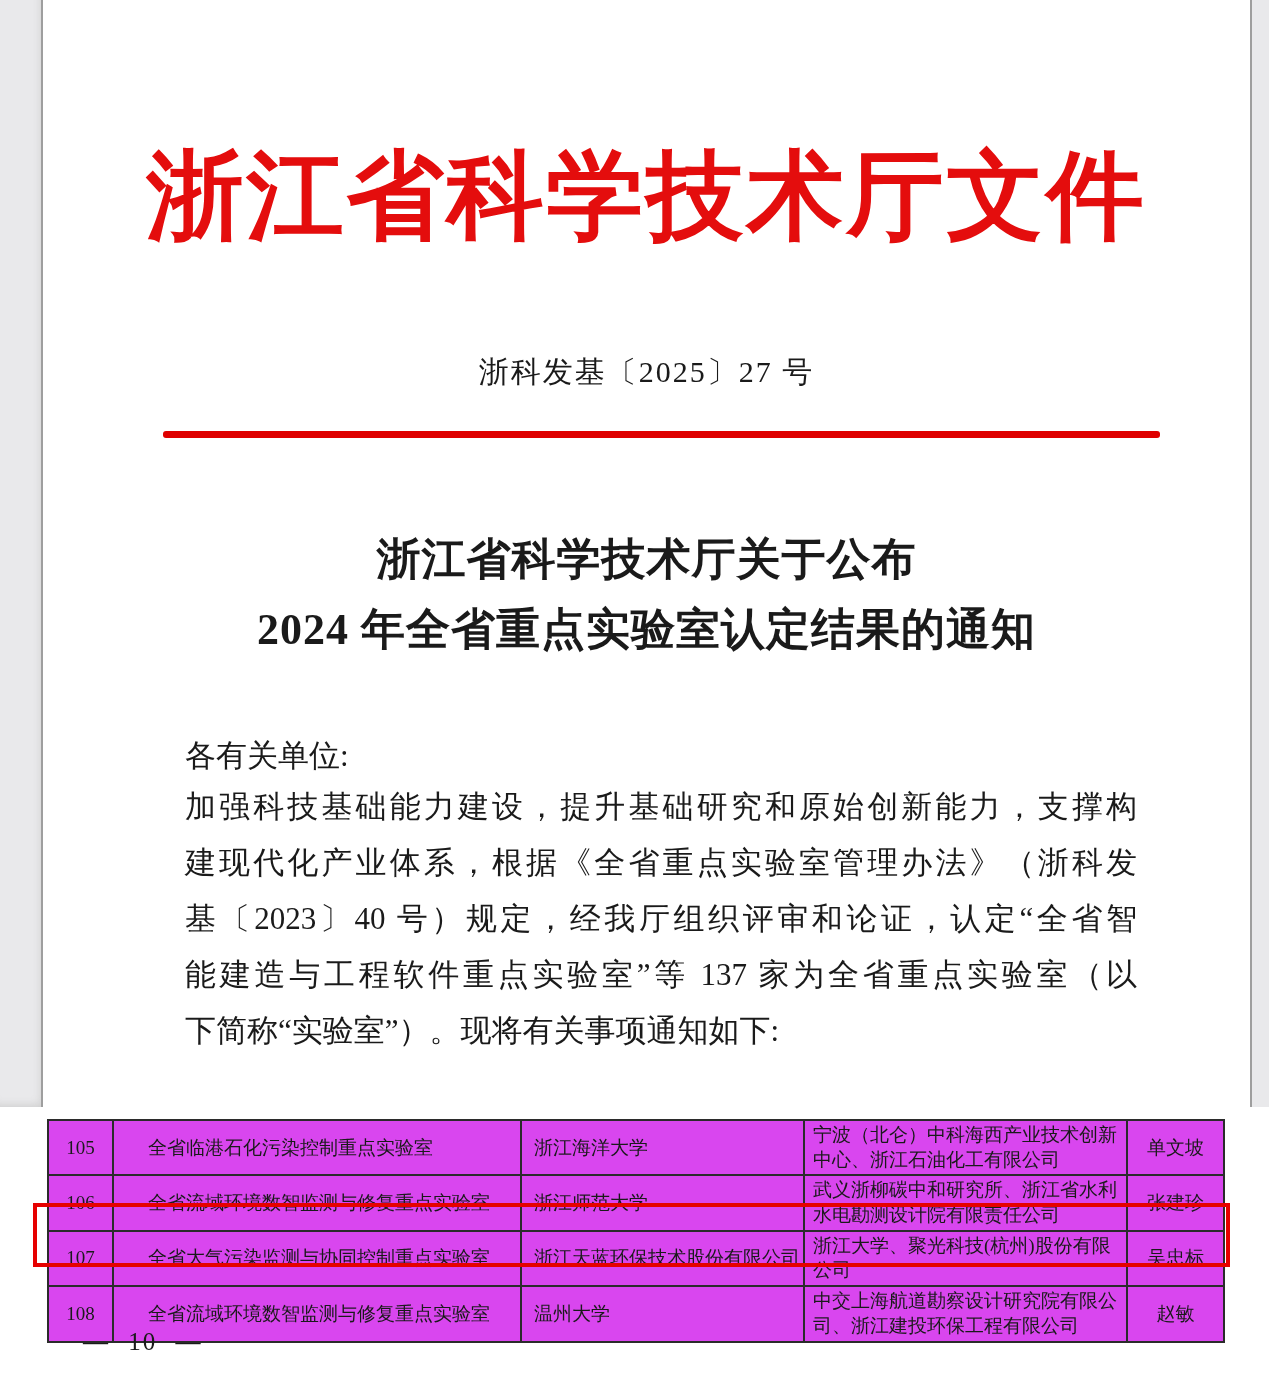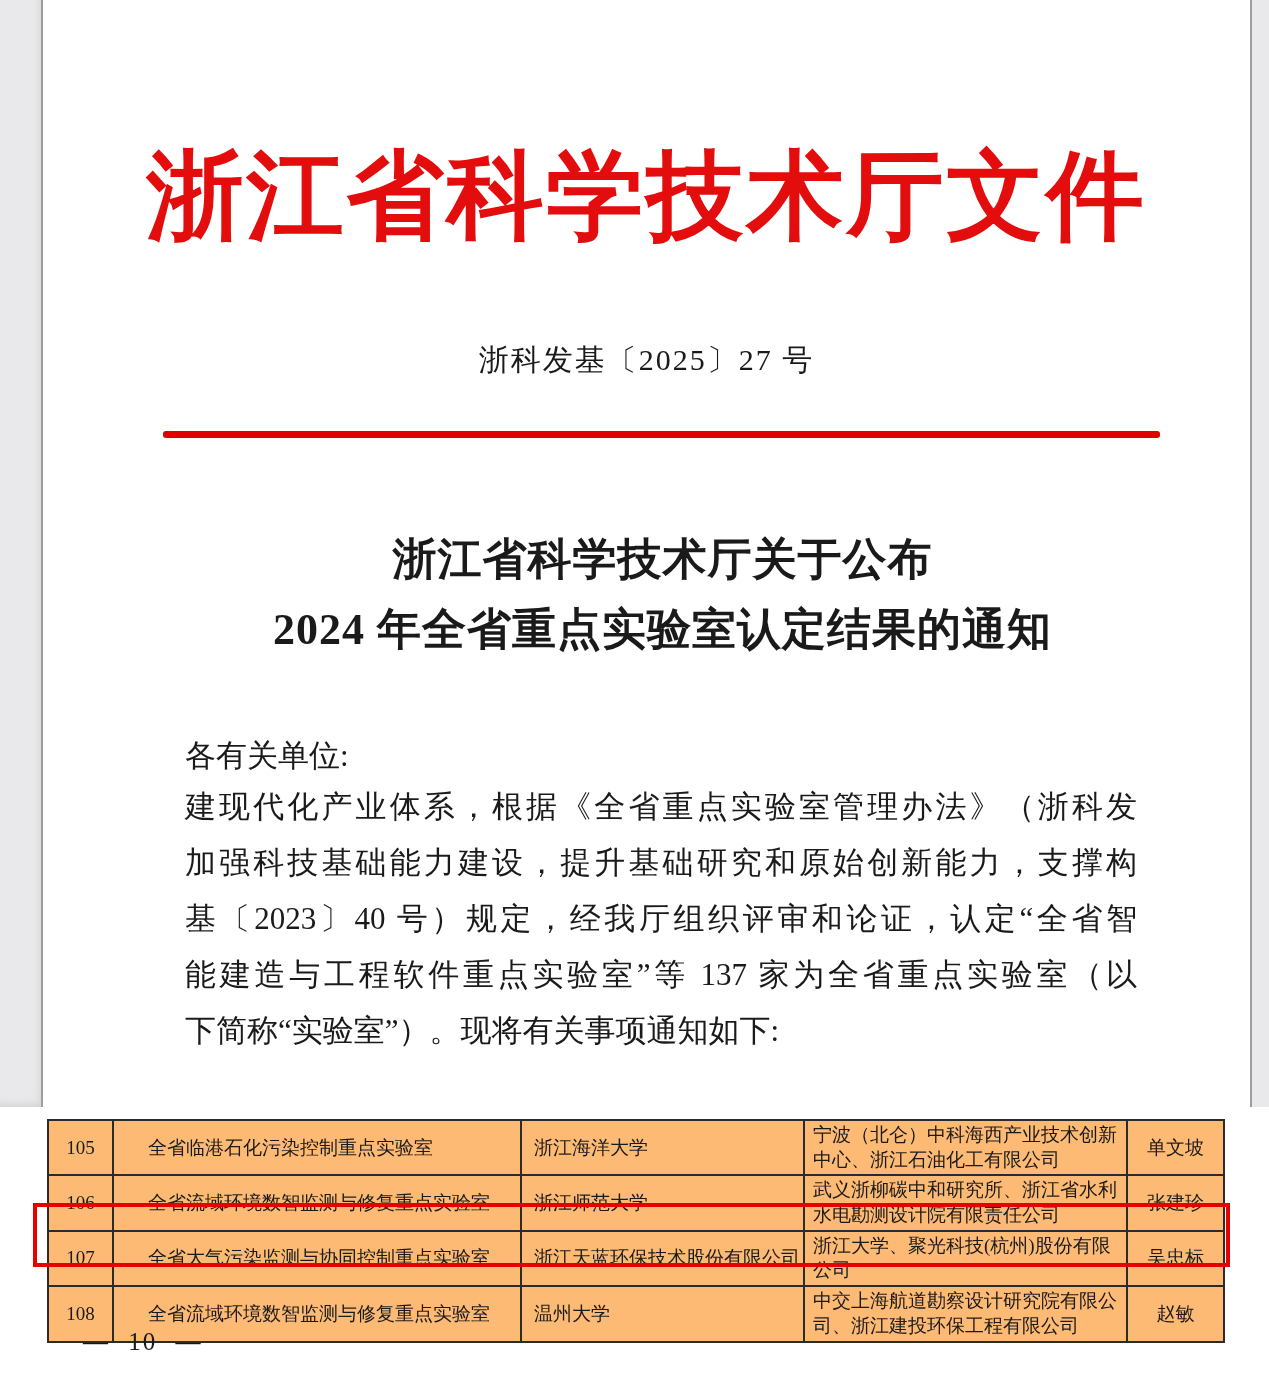--- a/index.html
+++ b/index.html
@@ -16,48 +16,48 @@
   }
   .side-strip.left  { left:0; width:43px; border-right:2px solid #9e9e9e; box-shadow: inset -4px -6px 8px -4px #cfcfcf; }
   .side-strip.right { left:1250px; width:19px; border-left:2px solid #9e9e9e; }
 
   .doc-title {
     position:absolute; top:132px; left:43px; width:1207px;
     text-align:center; font-size:97px; font-weight:bold;
     letter-spacing:3px; white-space:nowrap;
   }
   .doc-number {
-    position:absolute; top:340px; left:43px; width:1207px;
+    position:absolute; top:352px; left:43px; width:1207px;
     text-align:center; font-size:30px; letter-spacing:2px;
   }
   .red-rule {
     position:absolute; top:431px; left:163px; width:997px; height:7px;
     border-radius:3px;
   }
   .subject {
     position:absolute; left:43px; width:1207px; text-align:center;
-    font-weight:bold; font-size:44px; letter-spacing:1px; white-space:nowrap;margin-left:16px;
+    font-weight:bold; font-size:44px; letter-spacing:1px; white-space:nowrap;
   }
   .subject.line1 { top:530px; }
   .subject.line2 { top:600px; }
 
   .salutation {
     position:absolute; top:735px; left:185px; font-size:31px;
   }
   .body-paragraph {
     position:absolute; top:779px; left:185px; width:952px; font-size:31px;
   }
   .body-line { line-height:56px; height:56px; white-space:nowrap; }
   .body-line.fill { white-space:normal; text-align:justify; text-align-last:justify; }
   .body-line.indent { text-indent:72px; }
 
   .results-table {
     position:absolute; top:1119px; left:47px;
     border-collapse:collapse; table-layout:fixed; width:1176px;
-    background:#fdba74;
+    background:#d946ef;
   }
   .results-table td {
     border:2px solid #2b2b2b; vertical-align:middle;
     font-size:19px; overflow:hidden;
   }
   .results-table tr:nth-child(1) td { height:47px; }
   .results-table tr:nth-child(2) td { height:45px; }
   .results-table tr:nth-child(3) td { height:55px; }
   .results-table tr:nth-child(4) td { height:48px; }
   .col-no        { text-align:center; font-size:20px; }
@@ -87,22 +87,22 @@
 <div class="doc-number">浙科发基〔2025〕27 号</div>
 
 <div class="red-rule" style="background: rgb(223, 0, 0);"></div>
 
 <div class="subject line1">浙江省科学技术厅关于公布</div>
 <div class="subject line2">2024 年全省重点实验室认定结果的通知</div>
 
 <div class="salutation">各有关单位:</div>
 
 <div class="body-paragraph">
+    <div class="body-line fill">加强科技基础能力建设，提升基础研究和原始创新能力，支撑构</div>
     <div class="body-line fill">建现代化产业体系，根据《全省重点实验室管理办法》（浙科发</div>
-    <div class="body-line fill">加强科技基础能力建设，提升基础研究和原始创新能力，支撑构</div>
     <div class="body-line fill">基〔2023〕40 号）规定，经我厅组织评审和论证，认定“全省智</div>
     <div class="body-line fill">能建造与工程软件重点实验室”等 137 家为全省重点实验室（以</div>
     <div class="body-line">下简称“实验室”）。现将有关事项通知如下:</div>
   </div>
 
 <table class="results-table">
   <colgroup>
     <col style="width:65px">
     <col style="width:408px">
     <col style="width:283px">

